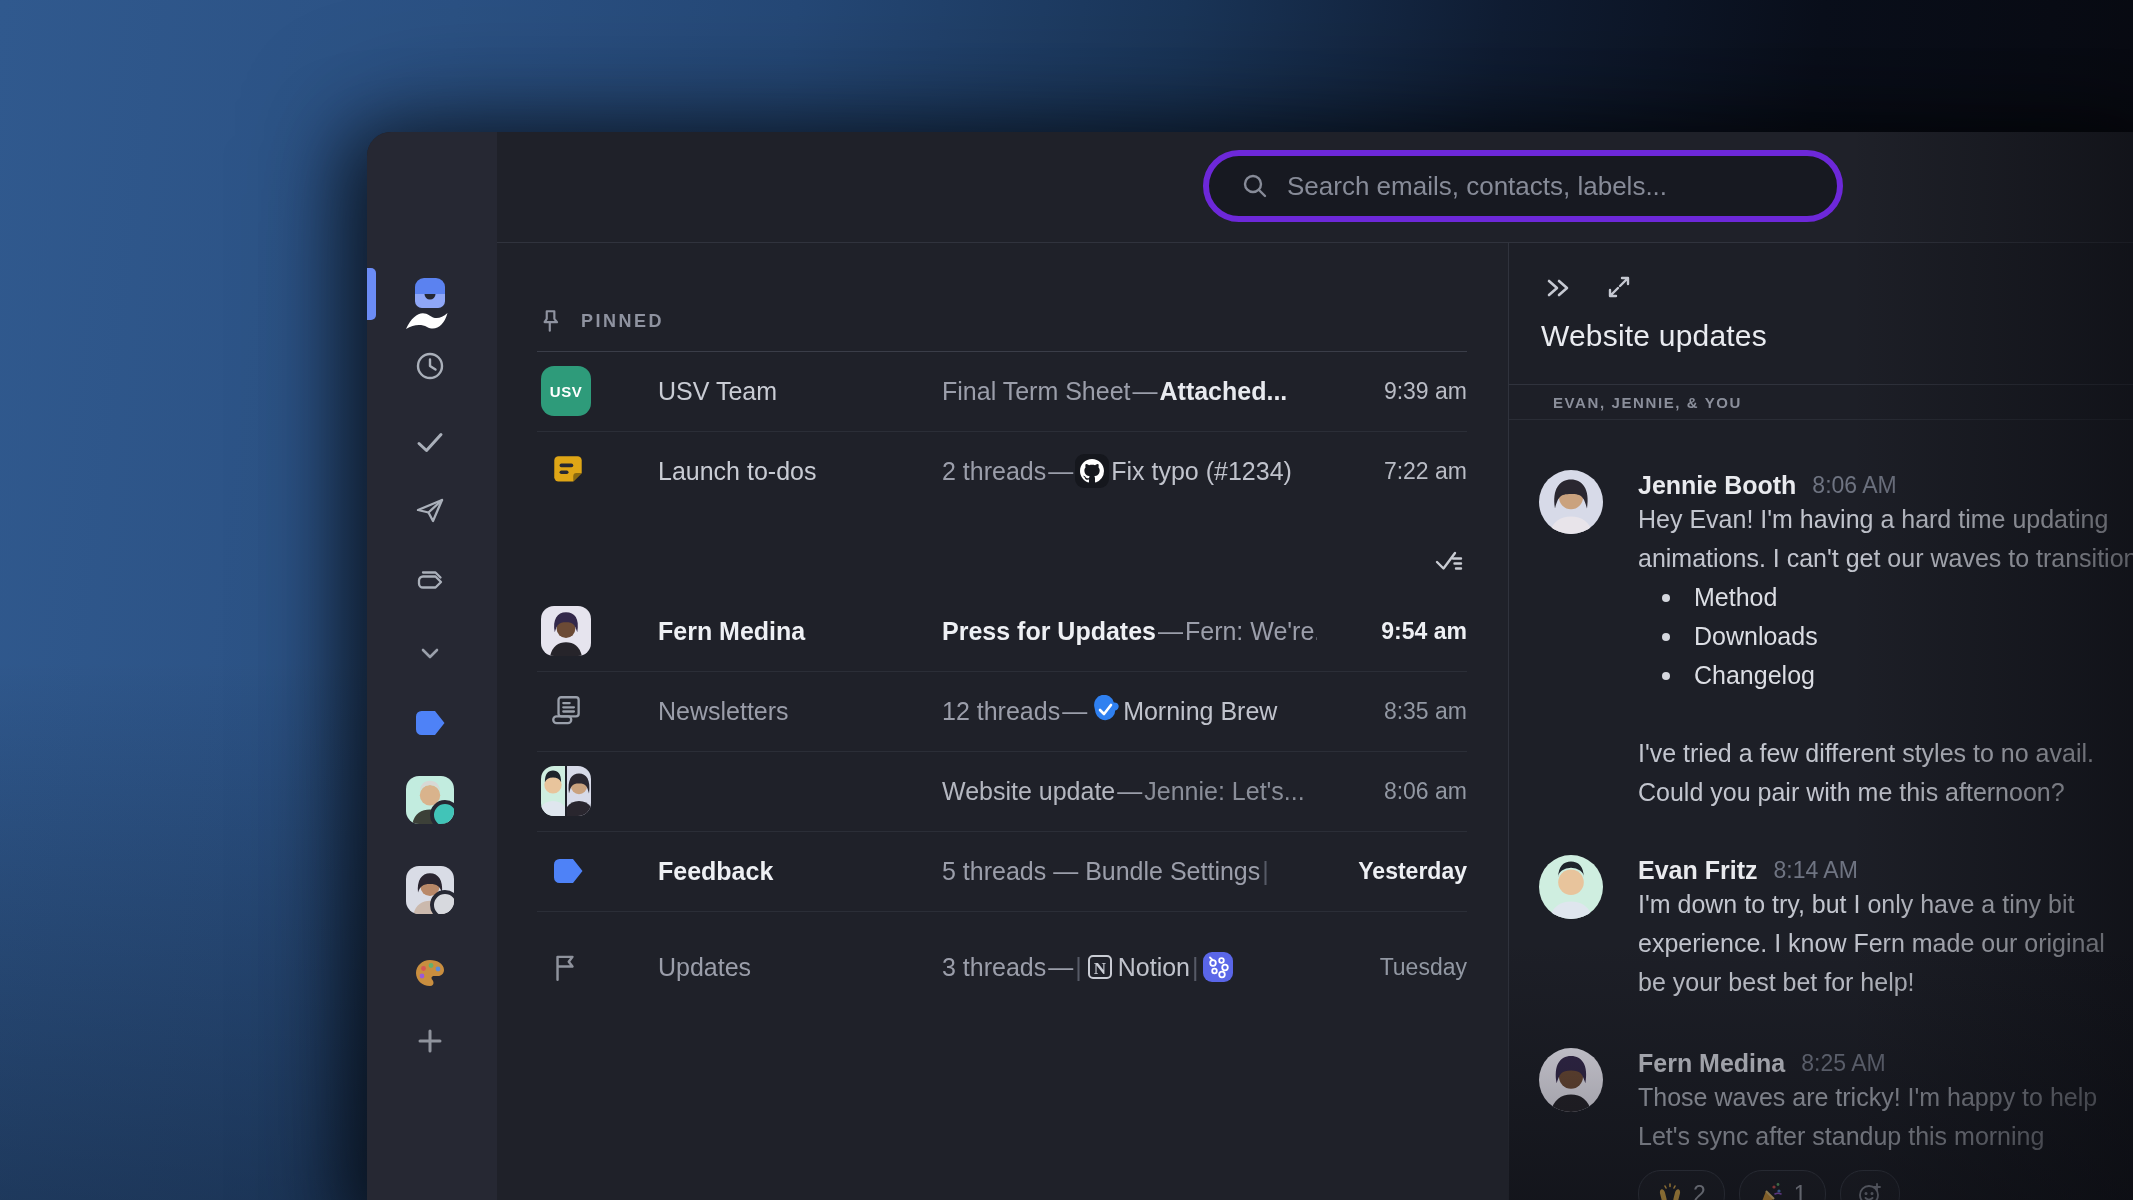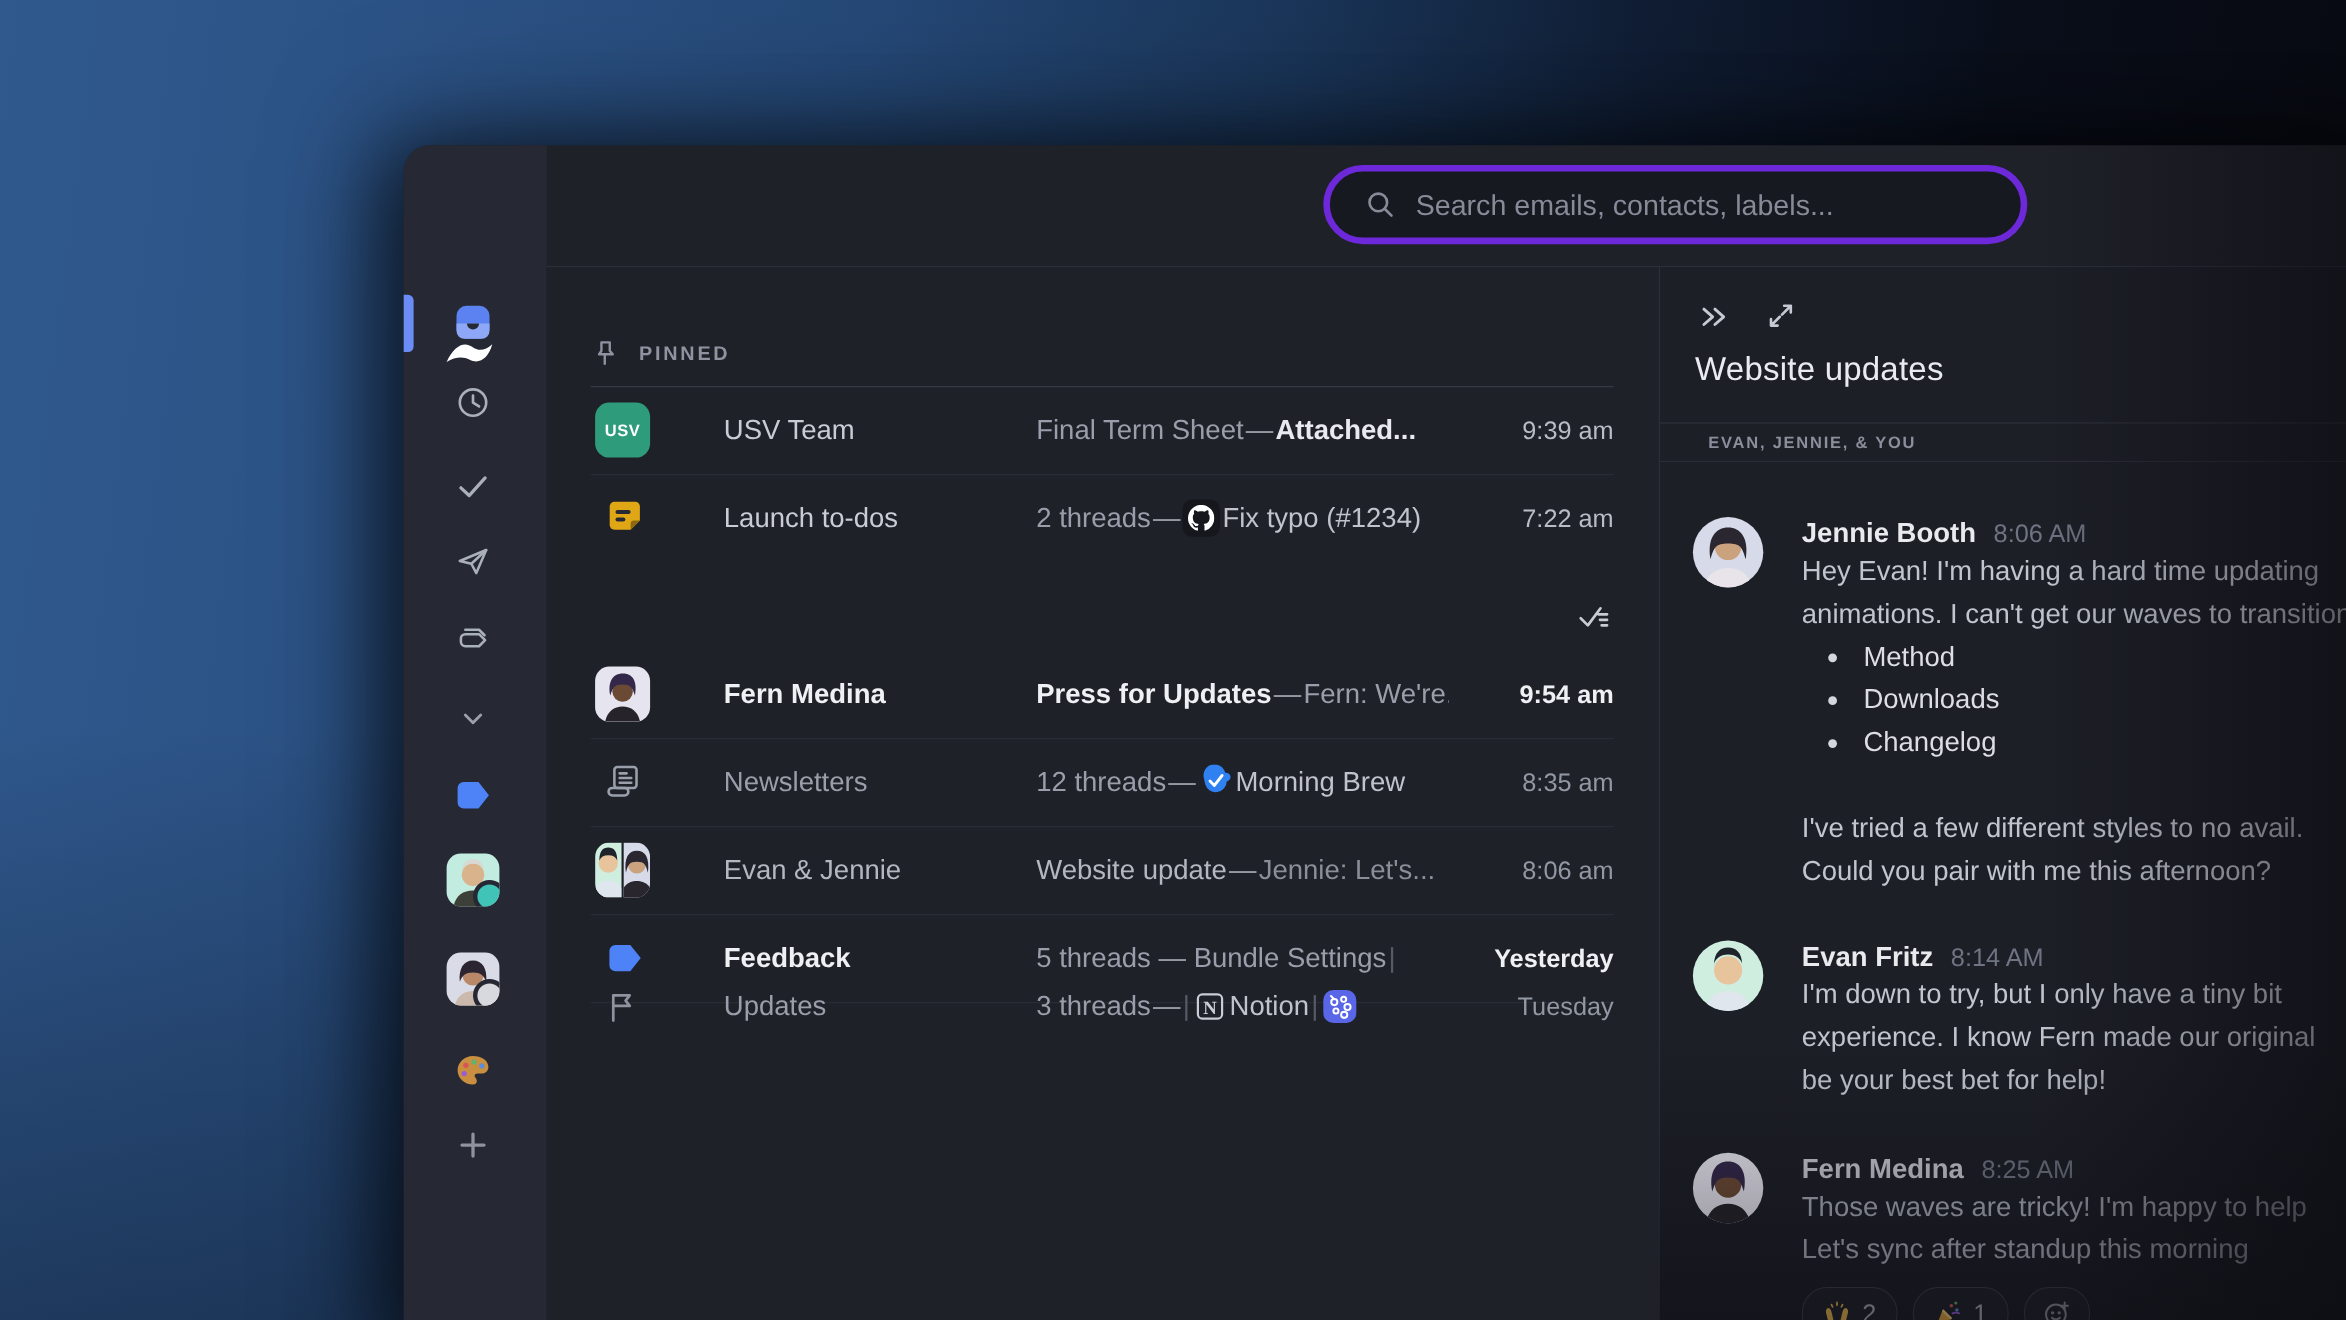--- a/index.html
+++ b/index.html
@@ -305,21 +305,20 @@
               </svg>
           </span>
           <span style="flex:1;background:#d7dae8;overflow:hidden;">
             <svg width="24" height="50" viewBox="0 0 20 40" preserveAspectRatio="xMidYMid slice">
                 <circle cx="10" cy="16" r="6.5" fill="#caa27e"></circle>
                 <path d="M2,22c-1.5-11 2-16 8-16s9.5 5 8 16c-1.5-6-2.5-8-8-8s-6.5,2-8,8z" fill="#2a2730"></path>
                 <path d="M-2 40c1-8 5.5-12 12-12s11 4 12 12z" fill="#29262e"></path>
               </svg>
           </span>
         </span>
-        <span class="r-title" style="color:#b4b7c0;">Evan &amp; Jennie</span>
         <span class="r-sub">
           <span class="mid" style="color:#b4b7c0;">Website update</span>
           <span>—</span>
           <span style="color:#8a8e99;">Jennie: Let's...</span>
         </span>
         <span class="r-time">8:06 am</span>
       </div>
       <div class="divider" style="top:588px;"></div>
 
       <div class="row unread" style="top:588px;">
@@ -330,21 +329,21 @@
         </span>
         <span class="r-title">Feedback</span>
         <span class="r-sub">
           <span>5 threads — Bundle Settings</span>
           <span class="pipe">|</span>
         </span>
         <span class="r-time">Yesterday</span>
       </div>
       <div class="divider" style="top:668px;"></div>
 
-      <div class="row" style="top:632px;">
+      <div class="row" style="top:684px;">
         <span class="r-ic">
           <svg class="stroke" width="32" height="32" viewBox="0 0 30 30" stroke="#8f939d" stroke-width="2.3">
               <path d="M8 27V5.5h14L18.5 10l3.5 4.5H8"></path>
             </svg>
         </span>
         <span class="r-title">Updates</span>
         <span class="r-sub">
           <span>3 threads</span>
           <span>—</span>
           <span class="pipe">|</span>

